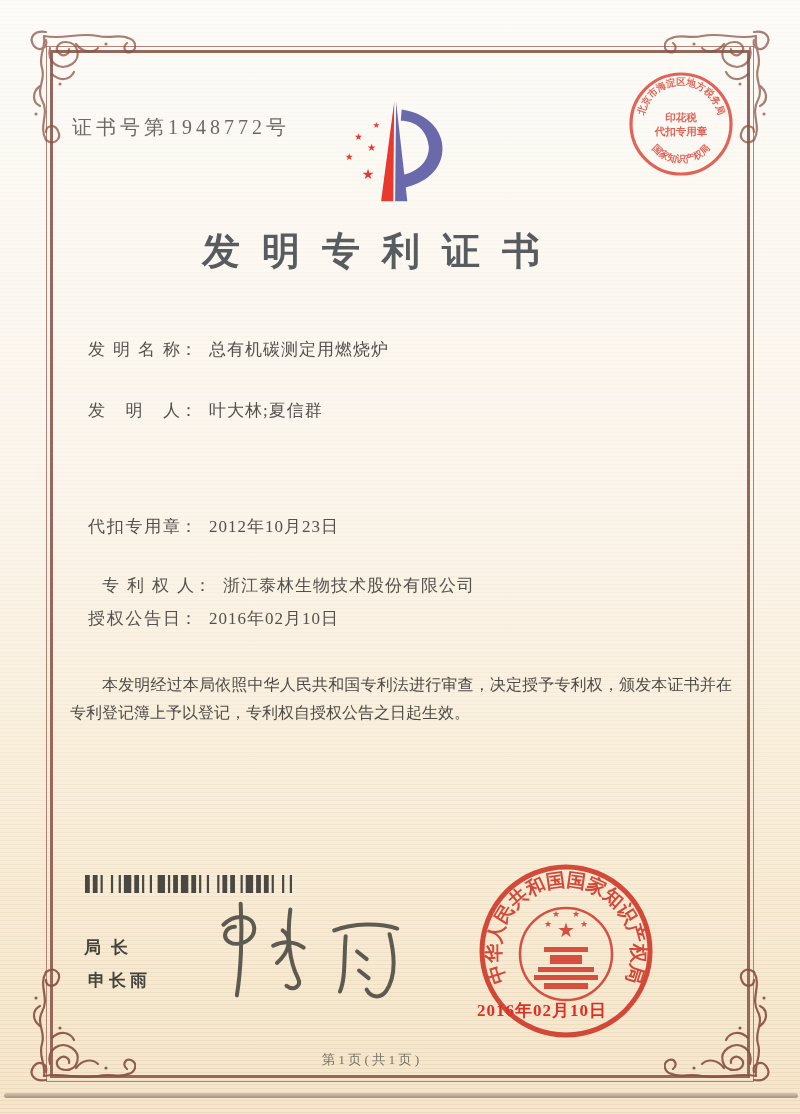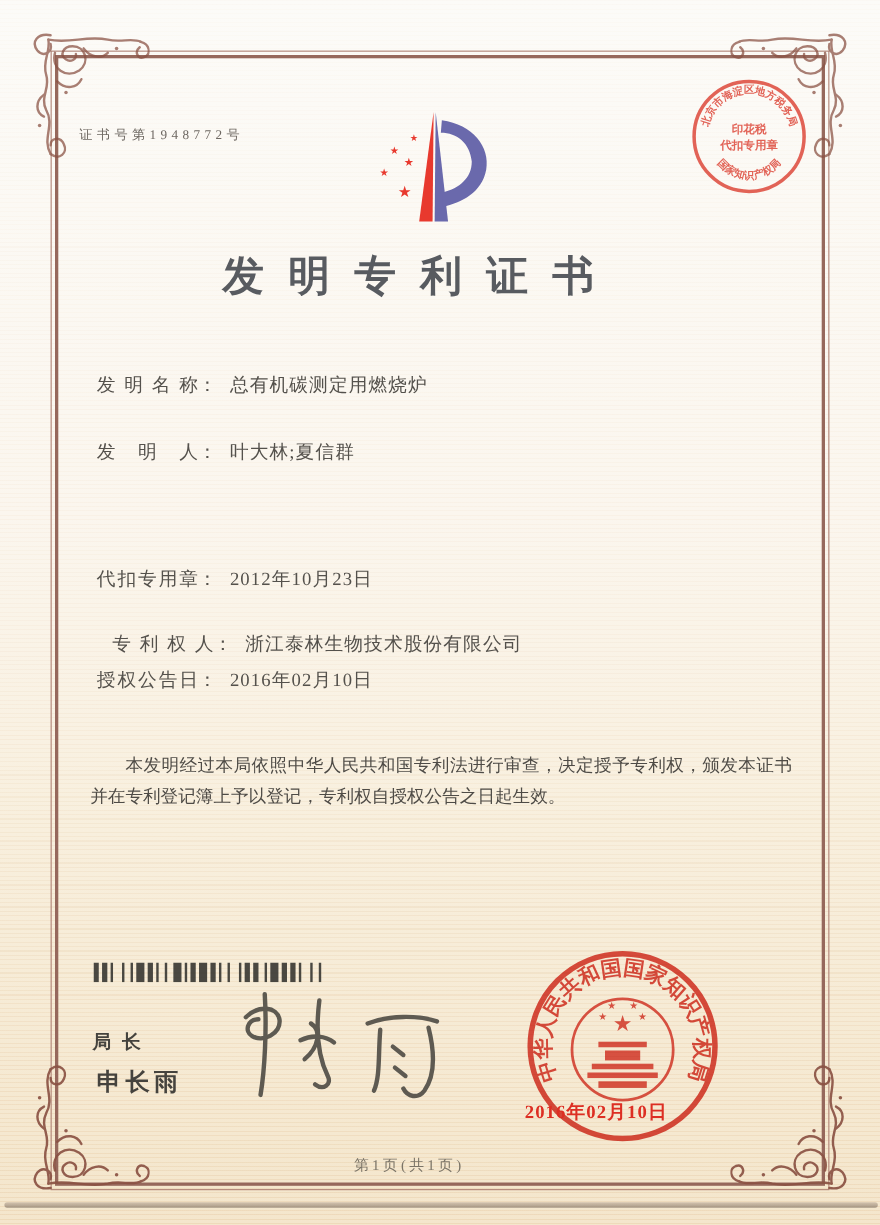--- a/index.html
+++ b/index.html
@@ -14,32 +14,32 @@
     background:repeating-linear-gradient(180deg,
       rgba(210,156,96,0.18) 0px, rgba(210,156,96,0.18) 1px,
       rgba(255,255,255,0) 1px, rgba(255,255,255,0) 4px);
     -webkit-mask-image:linear-gradient(180deg,rgba(0,0,0,.12),rgba(0,0,0,.3) 55%,rgba(0,0,0,.85));
     mask-image:linear-gradient(180deg,rgba(0,0,0,.12),rgba(0,0,0,.3) 55%,rgba(0,0,0,.85));
     pointer-events:none;
   }
   #frame-outer{left:46px;top:46px;right:46px;bottom:32px;border:1px solid #b08275;}
   #frame-inner{left:50px;top:50px;right:50px;bottom:36px;border:3px solid #96685c;}
   .ornament{width:120px;height:130px;z-index:4;}
-  #cert-number{left:72px;top:114px;font-size:12px;letter-spacing:4px;color:#6e6862;}
+  #cert-number{left:72px;top:114px;font-size:20px;letter-spacing:4px;color:#6e6862;}
   #title{left:0;right:0;top:226px;text-align:center;font-size:38px;font-weight:600;
          letter-spacing:22px;color:#585b60;transform:translateX(-18px);}
   .field-row{left:88px;font-size:17px;color:#54514c;white-space:nowrap;}
   .flabel{display:inline-block;width:92px;text-align:justify;text-align-last:justify;}
   .fcolon{display:inline-block;}
   .fvalue{margin-left:12px;letter-spacing:1px;}
   #body-text{left:70px;top:671px;width:662px;font-size:16px;line-height:28px;
              color:#4e4b46;text-align:justify;}
-  #body-text p{margin:12px;text-indent:2em;}
+  #body-text p{margin:0;text-indent:2em;}
   #signer-title{left:84px;top:936px;font-size:17px;font-weight:600;letter-spacing:10px;color:#45433e;}
-  #signer-name{left:88px;top:969px;font-size:22px;font-weight:600;letter-spacing:4px;color:#45433e;}
+  #signer-name{left:88px;top:969px;font-size:17px;font-weight:600;letter-spacing:4px;color:#45433e;}
   #seal-date{left:477px;top:999px;font-size:17px;font-weight:bold;color:#dd2f23;
              letter-spacing:1px;z-index:7;}
   #footer{left:0;right:0;top:1051px;text-align:center;font-size:13.5px;letter-spacing:3px;
           color:#7b7467;transform:translateX(-28px);}
   #bottom-edge{left:4px;right:2px;top:1093px;height:5px;border-radius:3px;opacity:.7;
                background:linear-gradient(180deg,#c6b3a0,#837566);}
   .stamp{mix-blend-mode:multiply;}
   svg text{font-family:"DejaVu Sans","Liberation Sans",sans-serif;}
 </style>
 </head>

